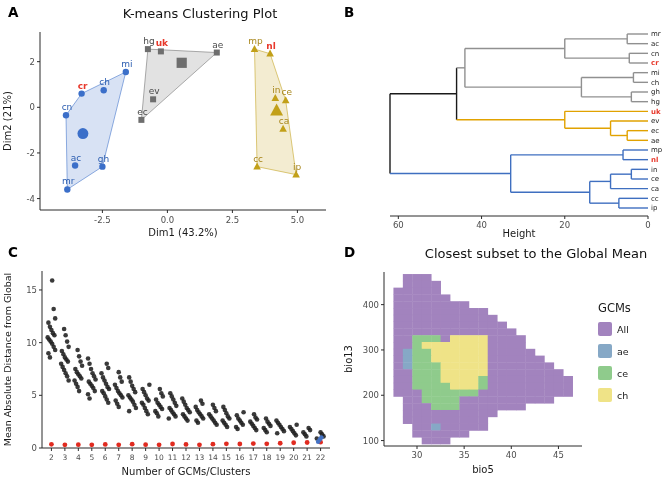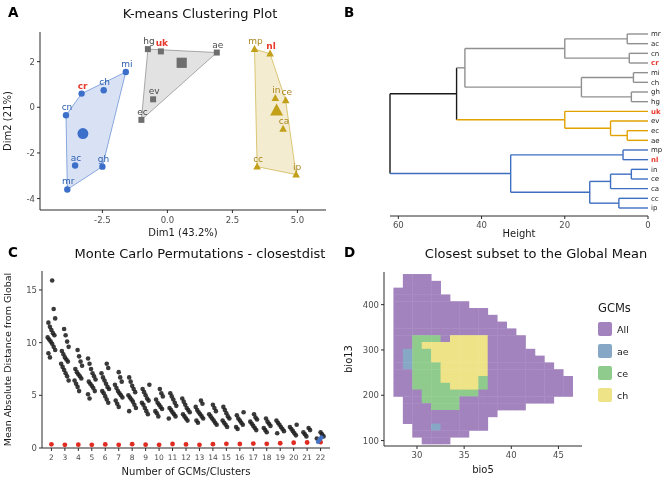--- a/index.html
+++ b/index.html
@@ -175,21 +175,20 @@
         <line x1="228.7741935483871" y1="190" x2="228.7741935483871" y2="193" stroke="#2B2B2B" stroke-width="1"></line>
         <text x="228.7741935483871" y="202" fill="#4D4D4D" font-size="8.5px" text-anchor="middle">20</text>
         <line x1="312" y1="190" x2="312" y2="193" stroke="#2B2B2B" stroke-width="1"></line>
         <text x="312" y="202" fill="#4D4D4D" font-size="8.5px" text-anchor="middle">0</text>
         <text x="183" y="211" fill="#1a1a1a" font-size="10px" text-anchor="middle">Height</text>
       </svg>
   </div>
 
   <div class="panel" id="panelC">
     <div class="letter">C</div>
-    <div class="ptitle">Monte Carlo Permutations - closestdist</div>
     <svg class="plot" id="svgC" width="336" height="214">
         <line x1="42" y1="182" x2="330" y2="182" stroke="#2B2B2B" stroke-width="1"></line>
         <line x1="42" y1="5" x2="42" y2="182" stroke="#2B2B2B" stroke-width="1"></line>
         <line x1="39" y1="182" x2="42" y2="182" stroke="#2B2B2B" stroke-width="1"></line>
         <text x="37" y="185" fill="#4D4D4D" font-size="8.5px" text-anchor="end">0</text>
         <line x1="39" y1="129.32142857142856" x2="42" y2="129.32142857142856" stroke="#2B2B2B" stroke-width="1"></line>
         <text x="37" y="132.32142857142856" fill="#4D4D4D" font-size="8.5px" text-anchor="end">5</text>
         <line x1="39" y1="76.64285714285714" x2="42" y2="76.64285714285714" stroke="#2B2B2B" stroke-width="1"></line>
         <text x="37" y="79.64285714285714" fill="#4D4D4D" font-size="8.5px" text-anchor="end">10</text>
         <line x1="39" y1="23.964285714285722" x2="42" y2="23.964285714285722" stroke="#2B2B2B" stroke-width="1"></line>

